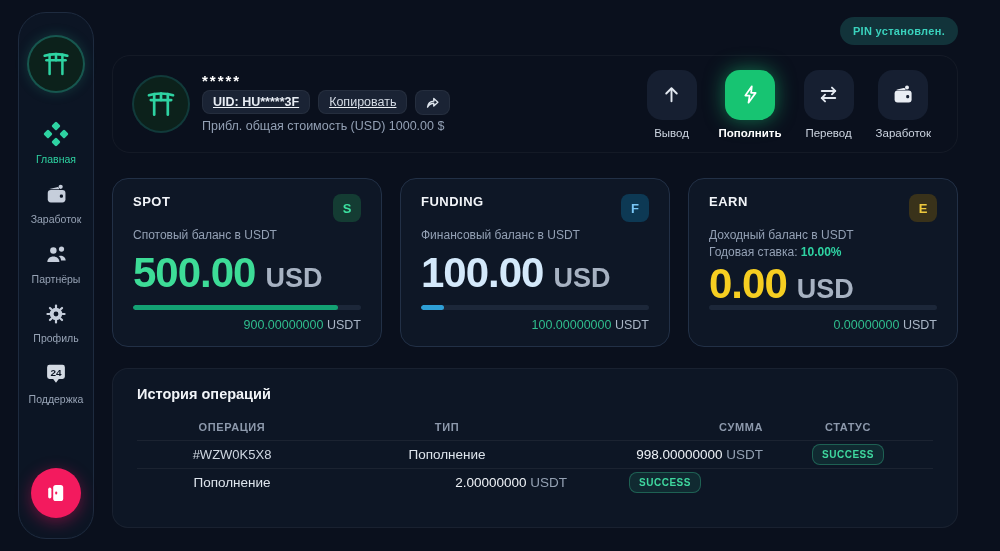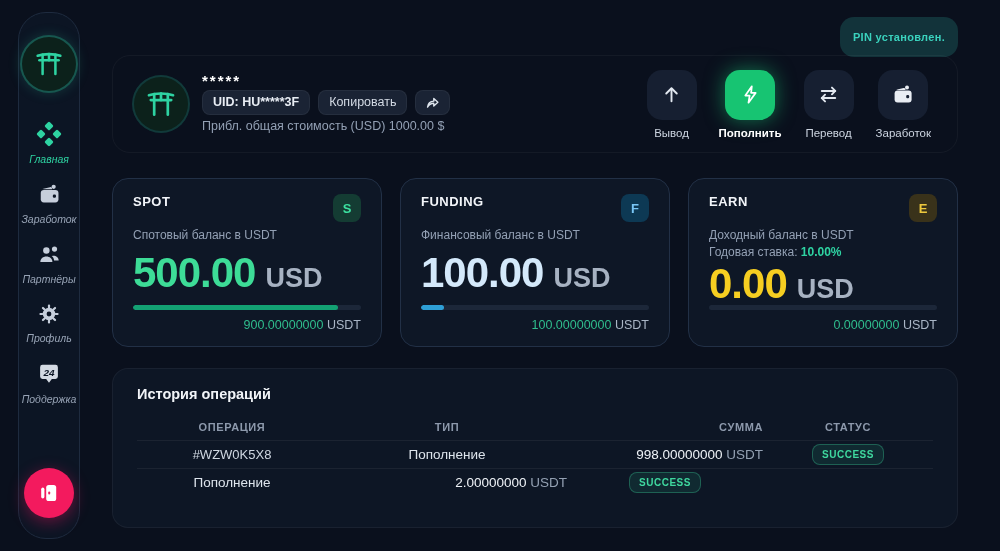--- a/index.html
+++ b/index.html
@@ -7,23 +7,23 @@
   body {
     background:#0a101d;
     font-family:"Liberation Sans", sans-serif;
     color:#eef2f7;
     position:relative;
     overflow:hidden;
   }
 
   
   .sidebar {
-    position:absolute; left:18px; top:12px; width:62px; height:527px;
+    position:absolute; left:18px; top:12px; width:76px; height:527px;
     background:#0c1524; border:1px solid #1e2b3f; border-radius:28px;
-    display:flex; flex-direction:column; align-items:center; padding:24px 0 20px;font-style:italic;
+    display:flex; flex-direction:column; align-items:center; padding:24px 0 20px;
   }
   .logo-circle {
     width:54px; height:54px; border-radius:50%;
     background:#0c211b; display:flex; align-items:center; justify-content:center;
     box-shadow:0 0 0 2px rgba(46,211,162,.28), 0 0 14px rgba(46,211,162,.25);
     margin-bottom:30px; cursor:pointer;
   }
   .nav { display:flex; flex-direction:column; align-items:center; gap:17px; }
   .nav-item { display:flex; flex-direction:column; align-items:center; gap:6px; cursor:pointer; width:72px; }
   .nav-item .lbl { font-size:10.5px; color:#97a3b5; }
@@ -32,39 +32,39 @@
     margin-top:auto; width:50px; height:50px; border-radius:50%;
     background:#f31a5e; border:none; display:flex; align-items:center; justify-content:center;
     box-shadow:0 4px 16px rgba(243,18,96,.4); cursor:pointer;
   }
 
   
   .pin-badge {
     position:absolute; top:17px; right:42px;
     background:#12333a; color:#3ad2bd;
     font-size:11px; font-weight:bold; letter-spacing:.3px;
-    padding:14px 13px; border-radius:14px;
+    padding:8px 13px; border-radius:14px;
   }
 
   
   .header-panel {
     position:absolute; left:112px; right:42px; top:55px; height:98px;
     border:1px solid rgba(255,255,255,.045); border-radius:18px;
     display:flex; align-items:center; justify-content:space-between;
     padding:0 26px 0 21px;
   }
   .profile { display:flex; align-items:center; gap:14px; }
   .avatar {
     width:54px; height:54px; border-radius:50%;
     background:#0c211b; display:flex; align-items:center; justify-content:center;
     box-shadow:0 0 0 2px rgba(46,211,162,.22); cursor:pointer;
   }
   .profile-info { display:flex; flex-direction:column; gap:4px; }
   .stars { font-size:15px; font-weight:800; letter-spacing:2px; color:#fff; line-height:10px; }
-  .pill-row { display:flex; gap:8px; }
+  .pill-row { display:flex; align-items:center; gap:8px;text-decoration:underline; }
   .pill {
     background:#1a2334; border:1px solid rgba(255,255,255,.05); border-radius:8px;
     padding:4px 10px; font-size:12.5px; color:#e8edf4;
   }
   .pill.uid { font-weight:bold; }
   .pill.btn { cursor:pointer; color:#d4dbe5; }
   .pill.icon-pill { padding:3px 8px; display:flex; align-items:center; cursor:pointer; }
   .approx { font-size:12.5px; color:#93a0b4; }
 
   .actions { display:flex; gap:22px; }

